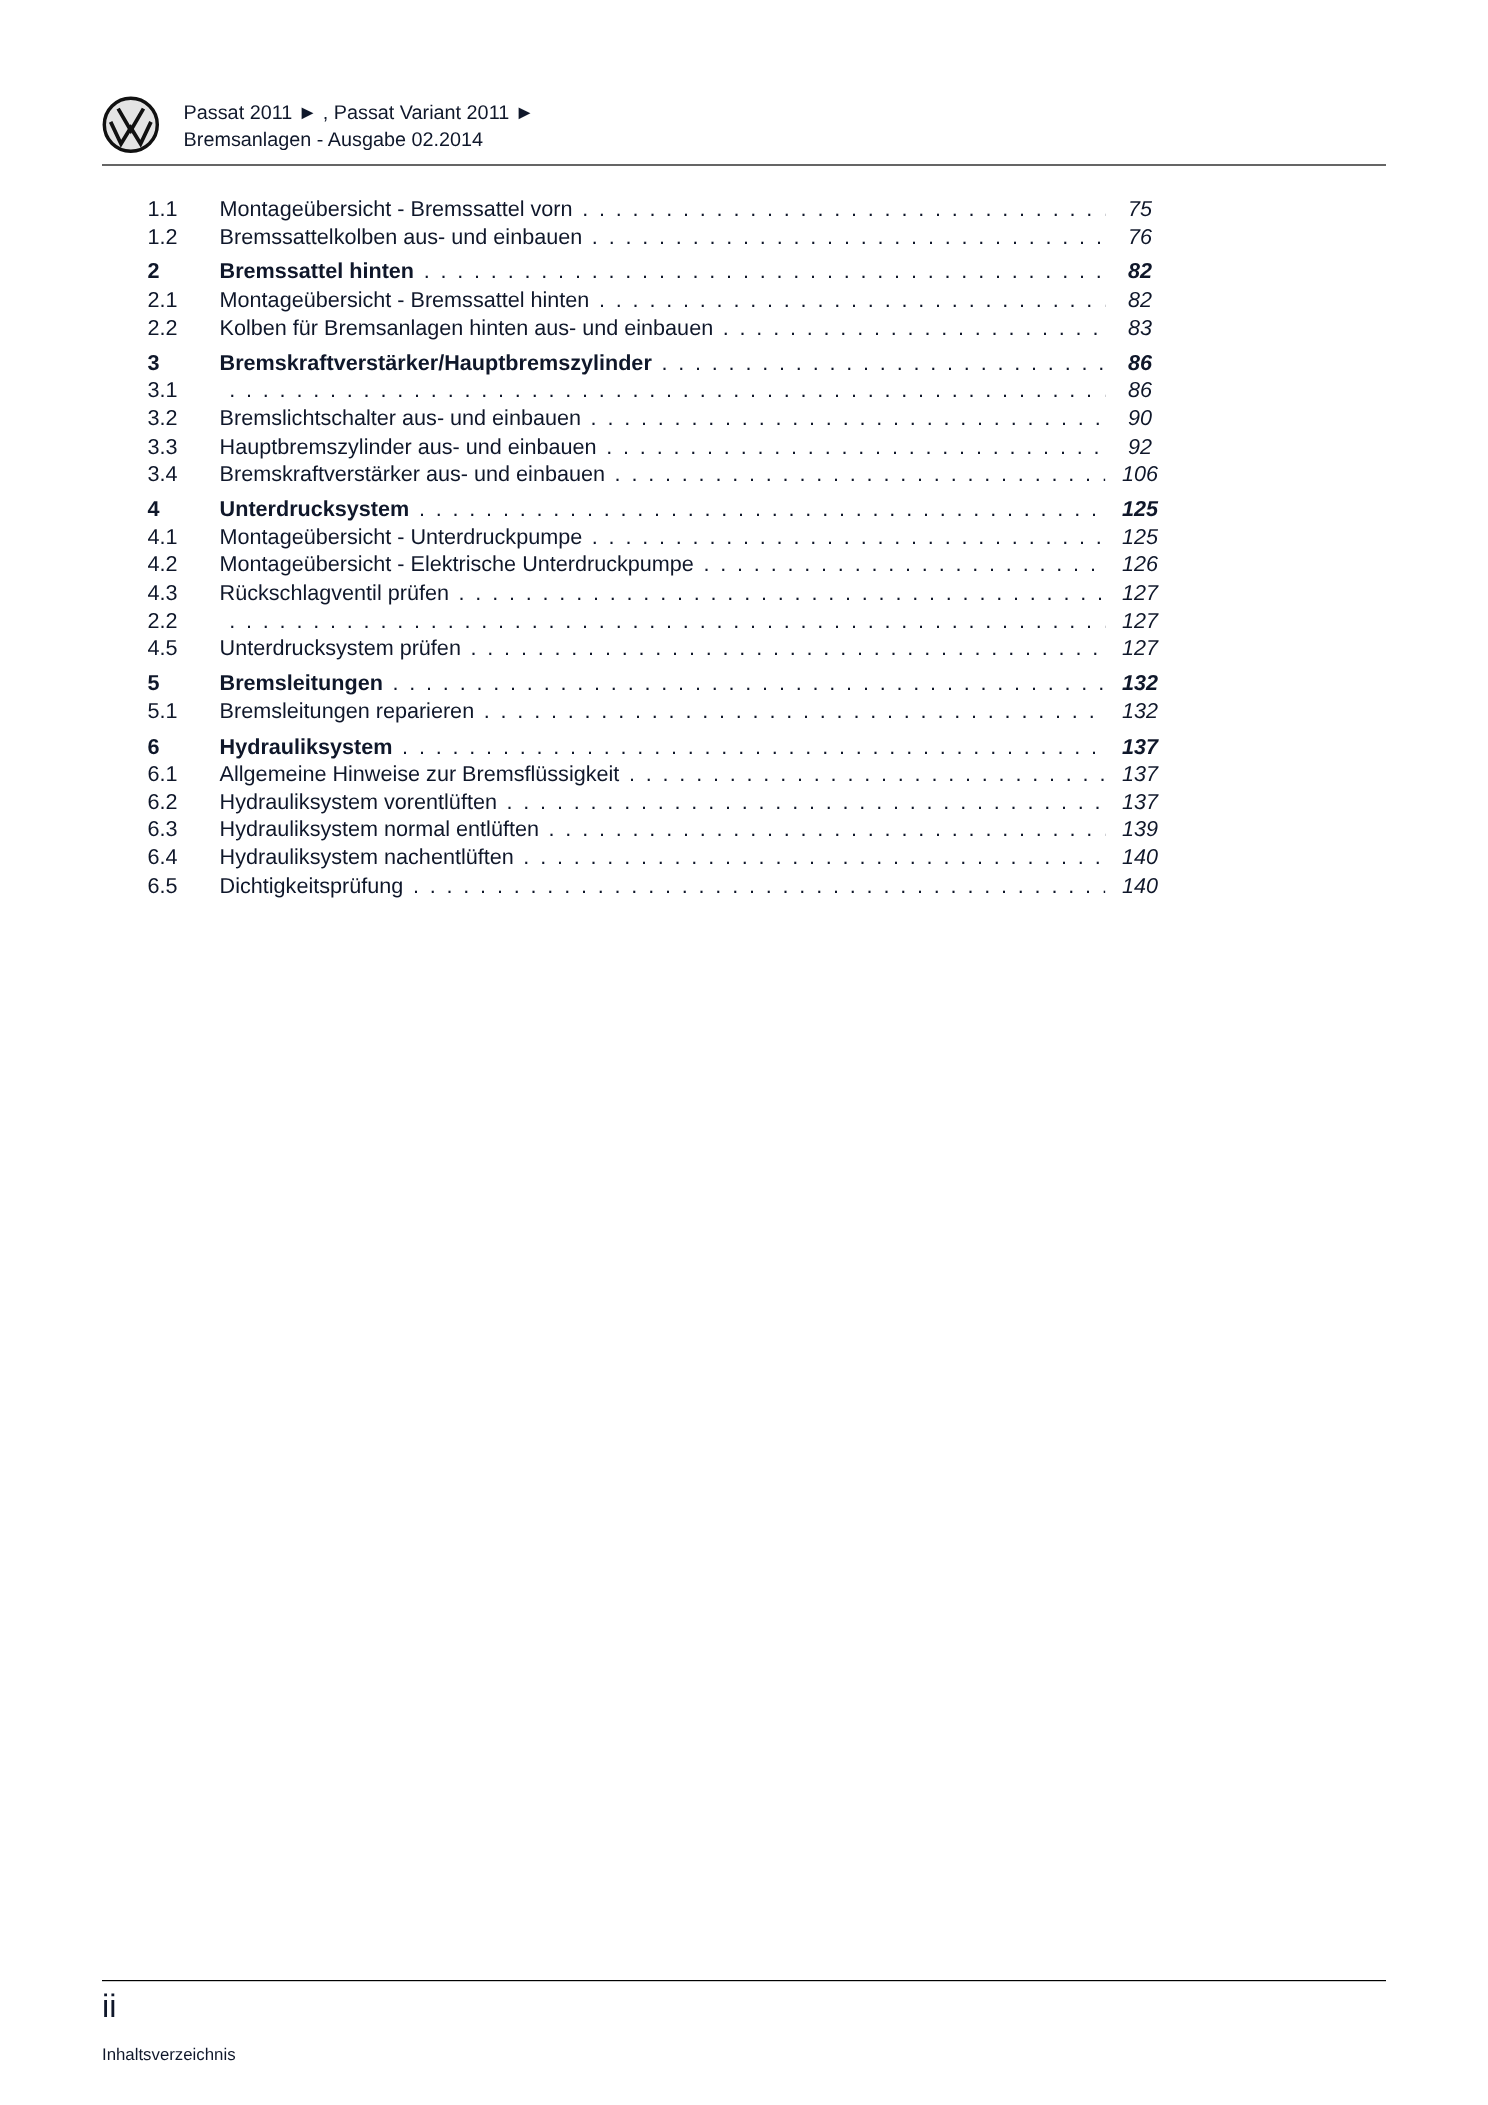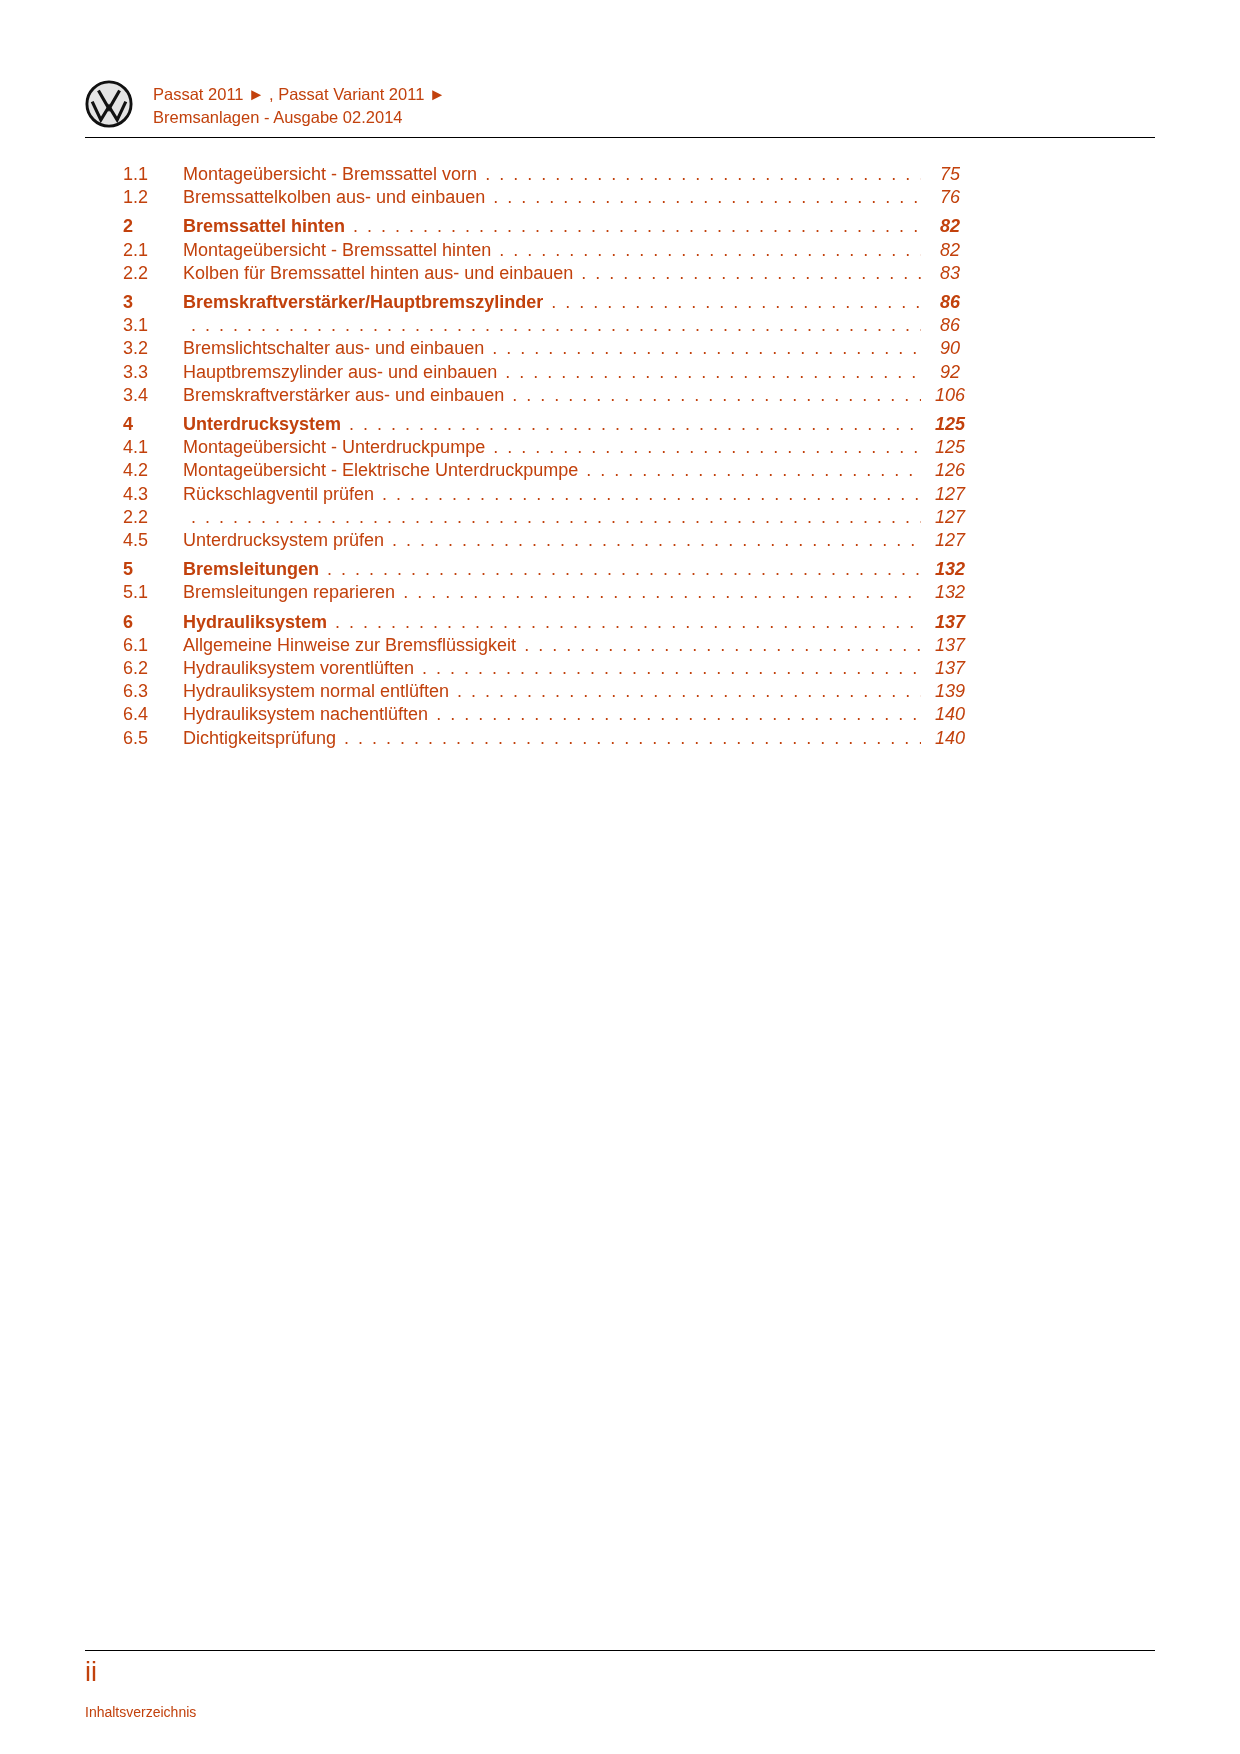--- a/index.html
+++ b/index.html
@@ -3,21 +3,21 @@
 <meta charset="utf-8">
 <style>
   * { box-sizing: border-box; }
   html, body { margin: 0; padding: 0; background: #ffffff; }
   .page {
     position: relative;
     width: 1240px;
     height: 1754px;
     background: #ffffff;
     font-family: "Liberation Sans", sans-serif;
-    color: #c2410c;
+    color: #0f172a;
     overflow: hidden;
   }
 
   
   .header {
     margin: 0 85px;
     padding: 80px 0 8px 0;
     border-bottom: 1.6px solid #000;
     display: flex;
     align-items: flex-start;
@@ -104,21 +104,21 @@
       <span class="toc-page">82</span>
     </div>
       <div class="toc-row">
       <span class="toc-num">2.1</span>
       <span class="toc-title">Montageübersicht - Bremssattel hinten</span>
       <span class="dots">. . . . . . . . . . . . . . . . . . . . . . . . . . . . . . . . . . . . . . . . . . . . . . . . . . . . . . . . . . . . . . . . . . . . . . . . . . . . . . . . . . . . . . . . . . . . . . . . . . . . . . . . . . . . . . . . . . . . . . . . . . . . . . . . . . . . . . . . . . . . . . . . . . . . . . </span>
       <span class="toc-page">82</span>
     </div>
       <div class="toc-row">
       <span class="toc-num">2.2</span>
-      <span class="toc-title">Kolben für Bremssattel hinten aus- und einbauen</span>
+      <span class="toc-title">Kolben für Bremsanlagen hinten aus- und einbauen</span>
       <span class="dots">. . . . . . . . . . . . . . . . . . . . . . . . . . . . . . . . . . . . . . . . . . . . . . . . . . . . . . . . . . . . . . . . . . . . . . . . . . . . . . . . . . . . . . . . . . . . . . . . . . . . . . . . . . . . . . . . . . . . . . . . . . . . . . . . . . . . . . . . . . . . . . . . . . . . . . </span>
       <span class="toc-page">83</span>
     </div>
       <div class="toc-row bold">
       <span class="toc-num">3</span>
       <span class="toc-title">Bremskraftverstärker/Hauptbremszylinder</span>
       <span class="dots">. . . . . . . . . . . . . . . . . . . . . . . . . . . . . . . . . . . . . . . . . . . . . . . . . . . . . . . . . . . . . . . . . . . . . . . . . . . . . . . . . . . . . . . . . . . . . . . . . . . . . . . . . . . . . . . . . . . . . . . . . . . . . . . . . . . . . . . . . . . . . . . . . . . . . . </span>
       <span class="toc-page">86</span>
     </div>
       <div class="toc-row">

